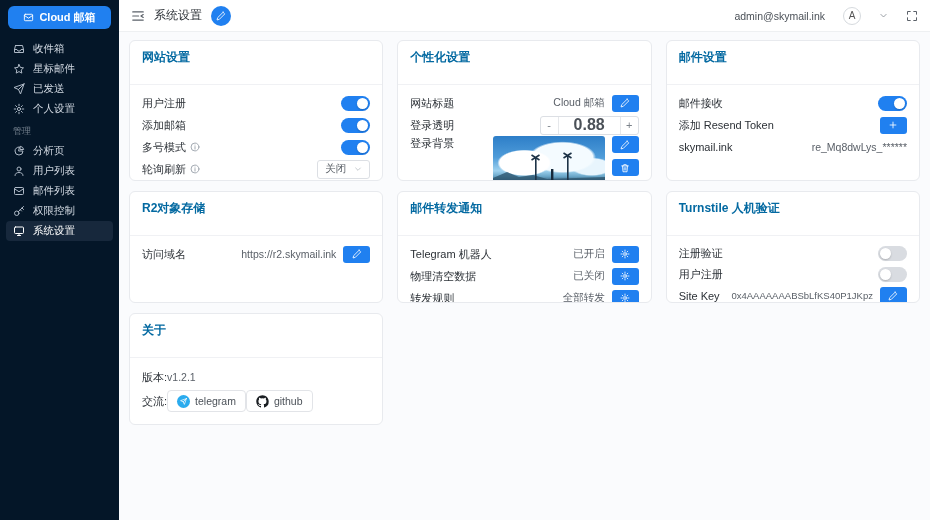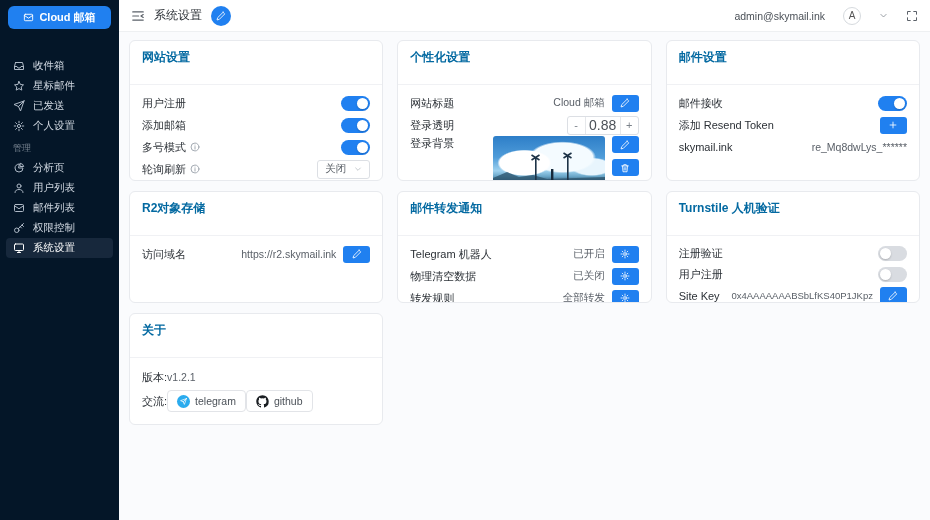--- a/index.html
+++ b/index.html
@@ -5,21 +5,21 @@
   * { margin:0; padding:0; box-sizing:border-box; }
   html,body { width:930px; height:520px; overflow:hidden; }
   body { font-family:"Liberation Sans","DejaVu Sans",sans-serif; font-size:12px; display:flex; background:#fafbfd; color:#333; }
   .i { width:12px; height:12px; stroke:currentColor; fill:none; stroke-width:2; stroke-linecap:round; stroke-linejoin:round; display:block; }
   .i.f { fill:currentColor; stroke:none; }
 
   
   .sidebar { width:119px; flex-shrink:0; background:#041628; display:flex; flex-direction:column; }
   .logo-btn { margin:6px 8px 10px; background:#2080f0; color:#fff; border-radius:6px; height:23px; display:flex; align-items:center; justify-content:center; gap:5px; font-size:11px; font-weight:bold; cursor:pointer; }
   .logo-btn .i { width:11px; height:11px; }
-  .nav { padding:0 6px;margin-top:17px; }
+  .nav { padding:0 6px; }
   .nav-item { display:flex; align-items:center; gap:8px; padding:0 7px; height:20px; border-radius:4px; font-size:10.5px; color:#d4dbe4; cursor:pointer; }
   .nav-item .nico { color:#aeb9c6; display:flex; }
   .nav-item.active { background:#17283c; color:#fff; }
   .nav-item.active .nico { color:#fff; }
   .nav-section { font-size:9px; color:#76828f; padding:6px 7px 3px; }
 
   
   .main { flex:1; display:flex; flex-direction:column; min-width:0; }
   .topbar { height:32px; background:#fff; border-bottom:1px solid #eef0f2; display:flex; align-items:center; padding:0 12px; gap:9px; flex-shrink:0; }
   .collapse { color:#5a6068; display:flex; cursor:pointer; }
@@ -50,21 +50,21 @@
   .switch.on .knob { right:2px; } .switch.off .knob { left:2px; }
 
   .btn-sm { background:#2080f0; color:#fff; border:none; border-radius:3px; height:17px; min-width:27px; padding:0 6px; display:inline-flex; align-items:center; justify-content:center; font-size:11px; cursor:pointer; flex-shrink:0; }
   .btn-sm .i { width:10px; height:10px; }
 
   .select { border:1px solid #dcdfe4; border-radius:3px; height:19px; padding:0 7px; display:flex; align-items:center; gap:8px; color:#555b62; font-size:10.5px; background:#fff; cursor:pointer; }
   .select .i { width:8px; height:8px; color:#a8aeb5; }
 
   .stepper { display:flex; align-items:stretch; border:1px solid #dcdfe4; border-radius:3px; height:19px; overflow:hidden; background:#fff; }
   .step-btn { width:17px; display:flex; align-items:center; justify-content:center; color:#7b828a; font-size:11px; cursor:pointer; }
-  .step-val { width:36px; display:flex; align-items:center; justify-content:center; border-left:1px solid #e6e8eb; border-right:1px solid #e6e8eb; font-size:14px; color:#4b5158; }
+  .step-val { width:63px; display:flex; align-items:center; justify-content:center; border-left:1px solid #e6e8eb; border-right:1px solid #e6e8eb; font-size:16px; color:#4b5158;font-weight:bold; }
 
   .bg-wrap { display:flex; gap:7px; align-items:flex-start; }
   .thumb { width:112px; height:56px; border-radius:3px; position:relative; overflow:hidden; flex-shrink:0; cursor:pointer;
     background:
       radial-gradient(ellipse 45px 22px at 28% 48%, #ffffff 55%, rgba(255,255,255,0) 60%),
       radial-gradient(ellipse 55px 26px at 62% 38%, #f4fbff 55%, rgba(255,255,255,0) 61%),
       radial-gradient(ellipse 36px 16px at 88% 55%, #e8f5fd 50%, rgba(255,255,255,0) 58%),
       linear-gradient(180deg, #2d7ec8 0%, #4f9cd9 38%, #9fd2ef 62%, #6aa7c9 72%, #37617f 80%, #24455e 86%, #16293a 100%);
   }
   .thumb svg { position:absolute; inset:0; width:100%; height:100%; }

